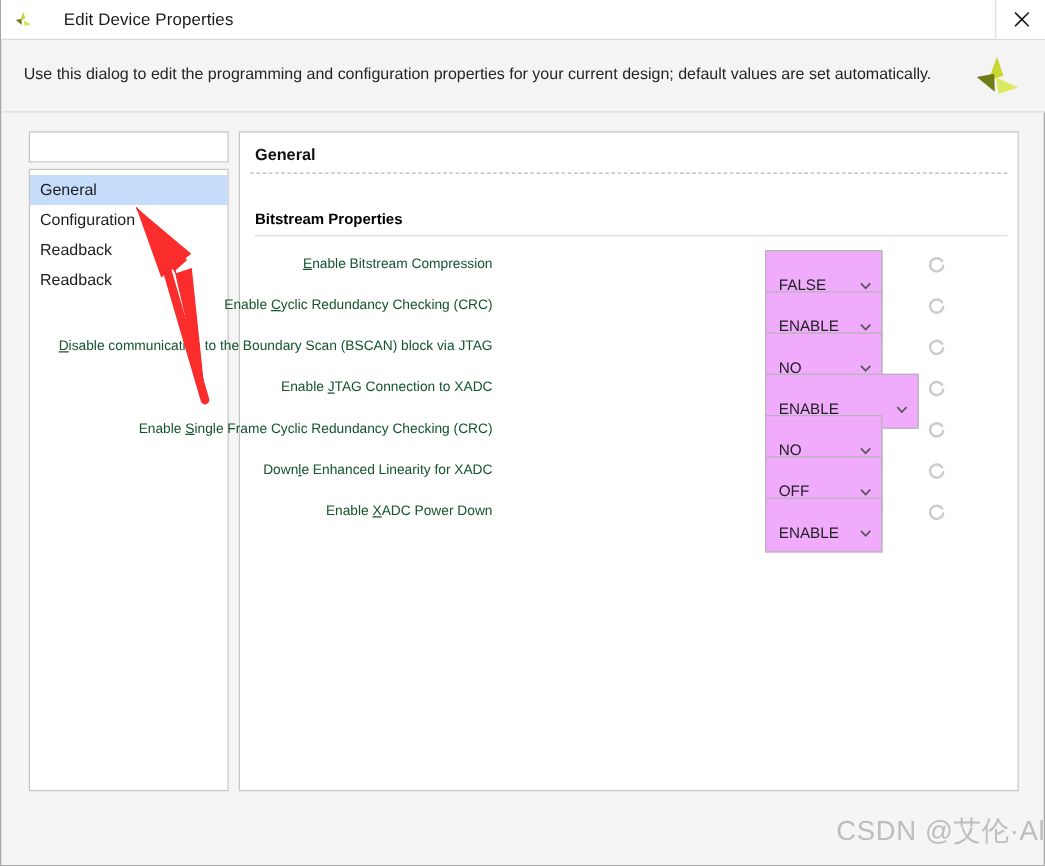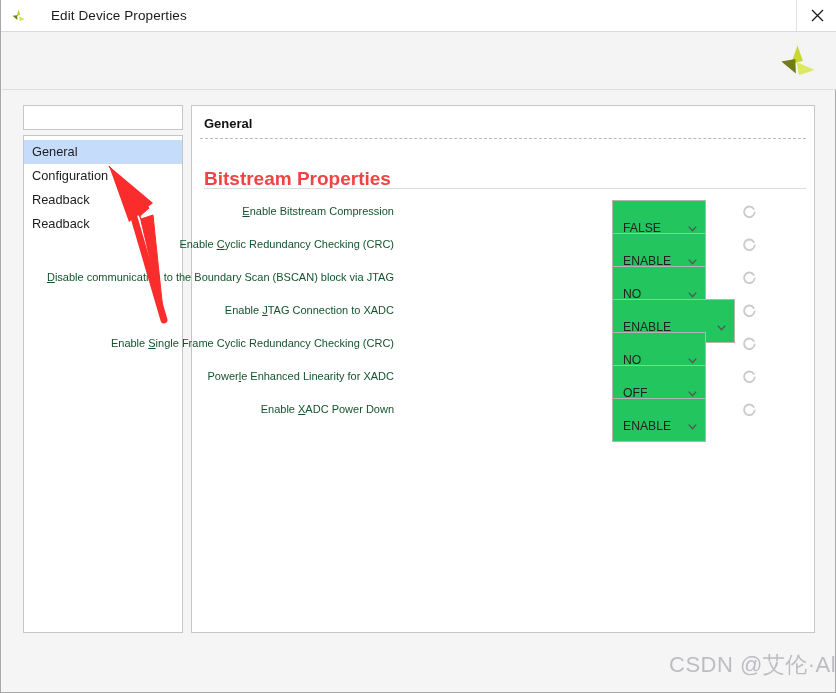--- a/index.html
+++ b/index.html
@@ -142,23 +142,23 @@
   }
   .section-divider {
     position: absolute;
     left: 8px; top: 32px;
     width: 606px;
     border-top: 1px dashed #b8b8b8;
   }
   .group-title {
     position: absolute;
     left: 12px; top: 62px;
-    font-size: 19px;
+    font-size: 12px;
     font-weight: bold;
-    color: #ef4444;
+    color: #000000;
     text-align: center;
   }
   .group-divider {
     position: absolute;
     left: 12px; top: 82px;
     width: 602px;
     border-top: 1px solid #dcdcdc;
   }
 
   .prop-rows {
@@ -180,21 +180,21 @@
     text-align: right;
   }
   .prop-label .mn {
     text-decoration: underline;
   }
   .combo {
     position: absolute;
     left: 420px;
     top: 2px;
     height: 44px;
-    background: #22c55e;
+    background: #f0abfc;
     border: 1px solid #b4b4b4;
     display: flex;
     align-items: center;
     cursor: pointer;
     padding: 12px 6px 0 10px;
   }
   .combo .val {
     font-size: 12.2px;
     color: #222;
     flex: 1;
@@ -244,20 +244,21 @@
     </svg>
     <span class="title-text">Edit Device Properties</span>
     <div class="title-close">
       <svg width="15" height="15" viewBox="0 0 15 15">
         <path d="M2 2 L13 13 M13 2 L2 13" stroke="#1a1a1a" stroke-width="1.3" fill="none"></path>
       </svg>
     </div>
   </div>
 
   <div class="banner">
+    <div class="banner-text">Use this dialog to edit the programming and configuration properties for your current design; default values are set automatically.</div>
     <svg class="banner-logo" viewBox="0 0 48 48">
       <path d="M23.5 5 L29.5 22.5 L15.5 27 Z" fill="#c9d831"></path>
       <path d="M5 23.5 L21 20.5 L21.5 37 Z" fill="#6f7c18"></path>
       <path d="M43 33 L25 39 L22.5 24 Z" fill="#dcea63"></path>
     </svg>
   </div>
 
   <div class="left-pane">
     <div class="search-box">
       <svg class="search-icon" viewBox="0 0 16 16">
@@ -342,21 +343,21 @@
           <svg class="chev" viewBox="0 0 14 14">
               <path d="M3 5 L7 9.3 L11 5" stroke="#555" stroke-width="1.5" fill="none"></path>
             </svg>
         </div>
         <svg class="reset-icon" viewBox="0 0 18 18">
           <path d="M13.5 5.2 A5.6 5.6 0 1 0 14.4 9" stroke="#c9c9c9" stroke-width="2" fill="none" stroke-linecap="round"></path>
         </svg>
       </div>
 
       <div class="prop-row">
-        <div class="prop-label"><span>Power</span><span class="mn">l</span><span>e Enhanced Linearity for XADC</span></div>
+        <div class="prop-label"><span>Down</span><span class="mn">l</span><span>e Enhanced Linearity for XADC</span></div>
         <div class="combo" style="width:94px">
           <span class="val">OFF</span>
           <svg class="chev" viewBox="0 0 14 14">
               <path d="M3 5 L7 9.3 L11 5" stroke="#555" stroke-width="1.5" fill="none"></path>
             </svg>
         </div>
         <svg class="reset-icon" viewBox="0 0 18 18">
           <path d="M13.5 5.2 A5.6 5.6 0 1 0 14.4 9" stroke="#c9c9c9" stroke-width="2" fill="none" stroke-linecap="round"></path>
         </svg>
       </div>

